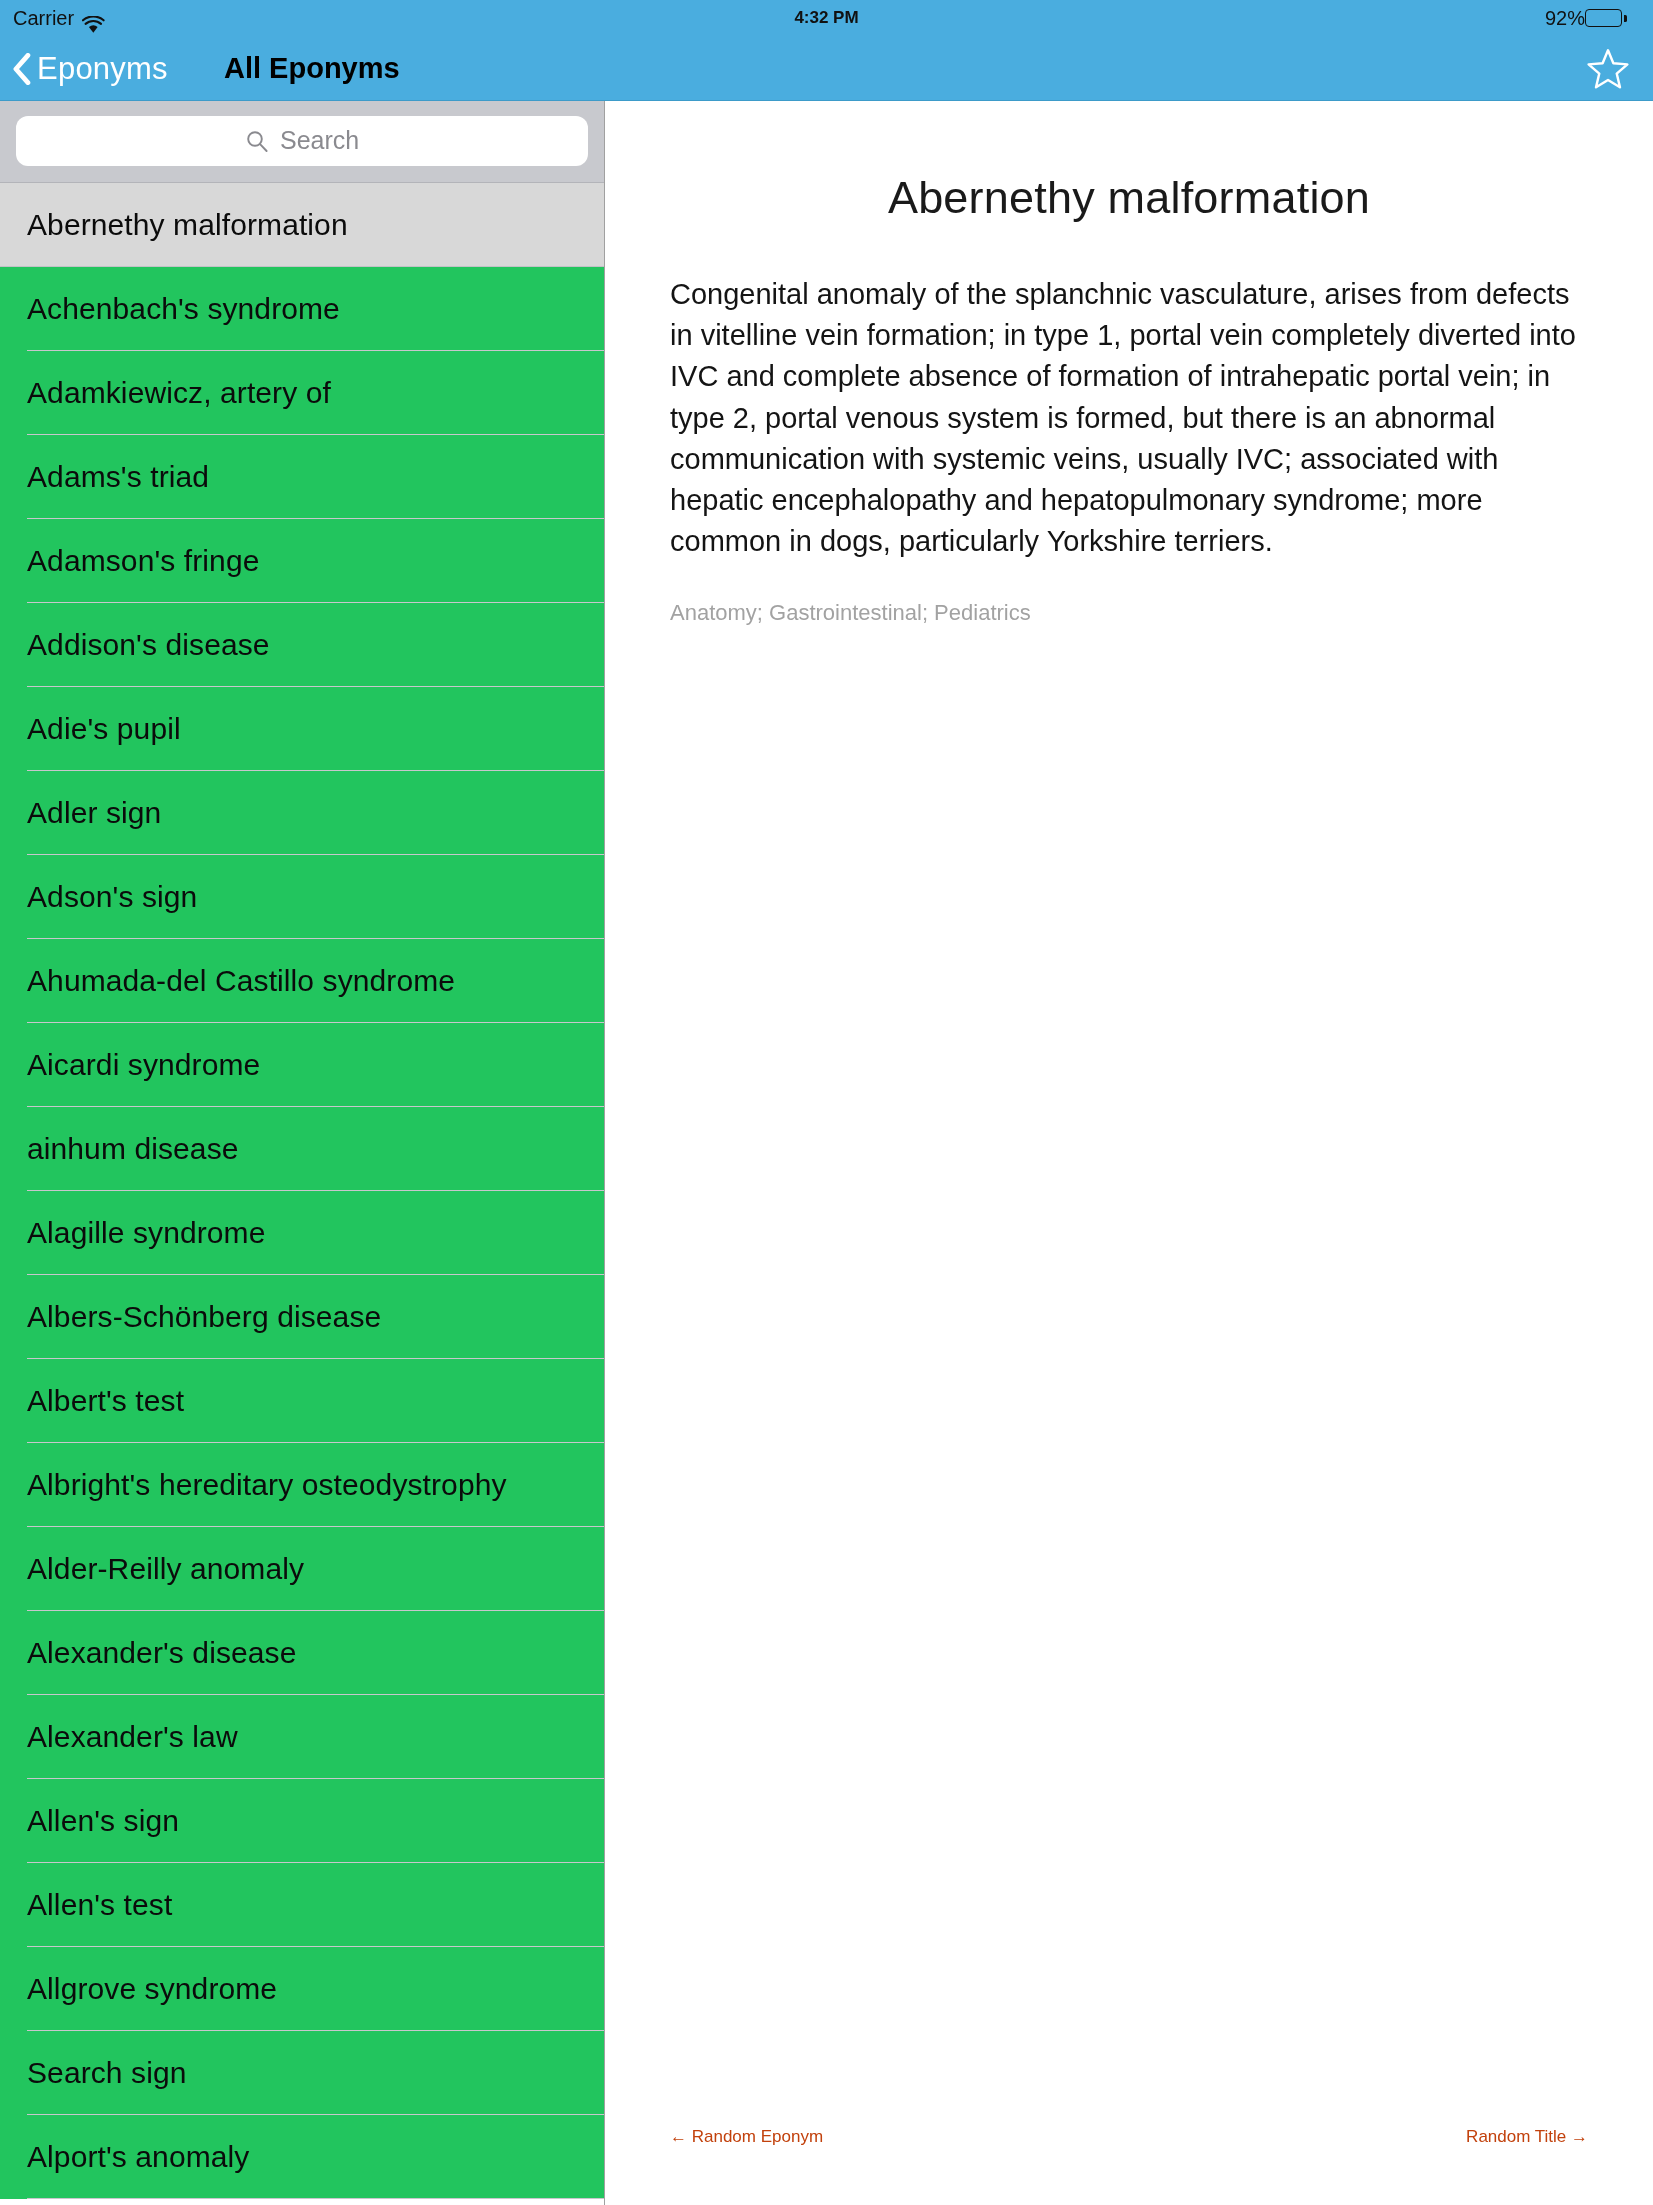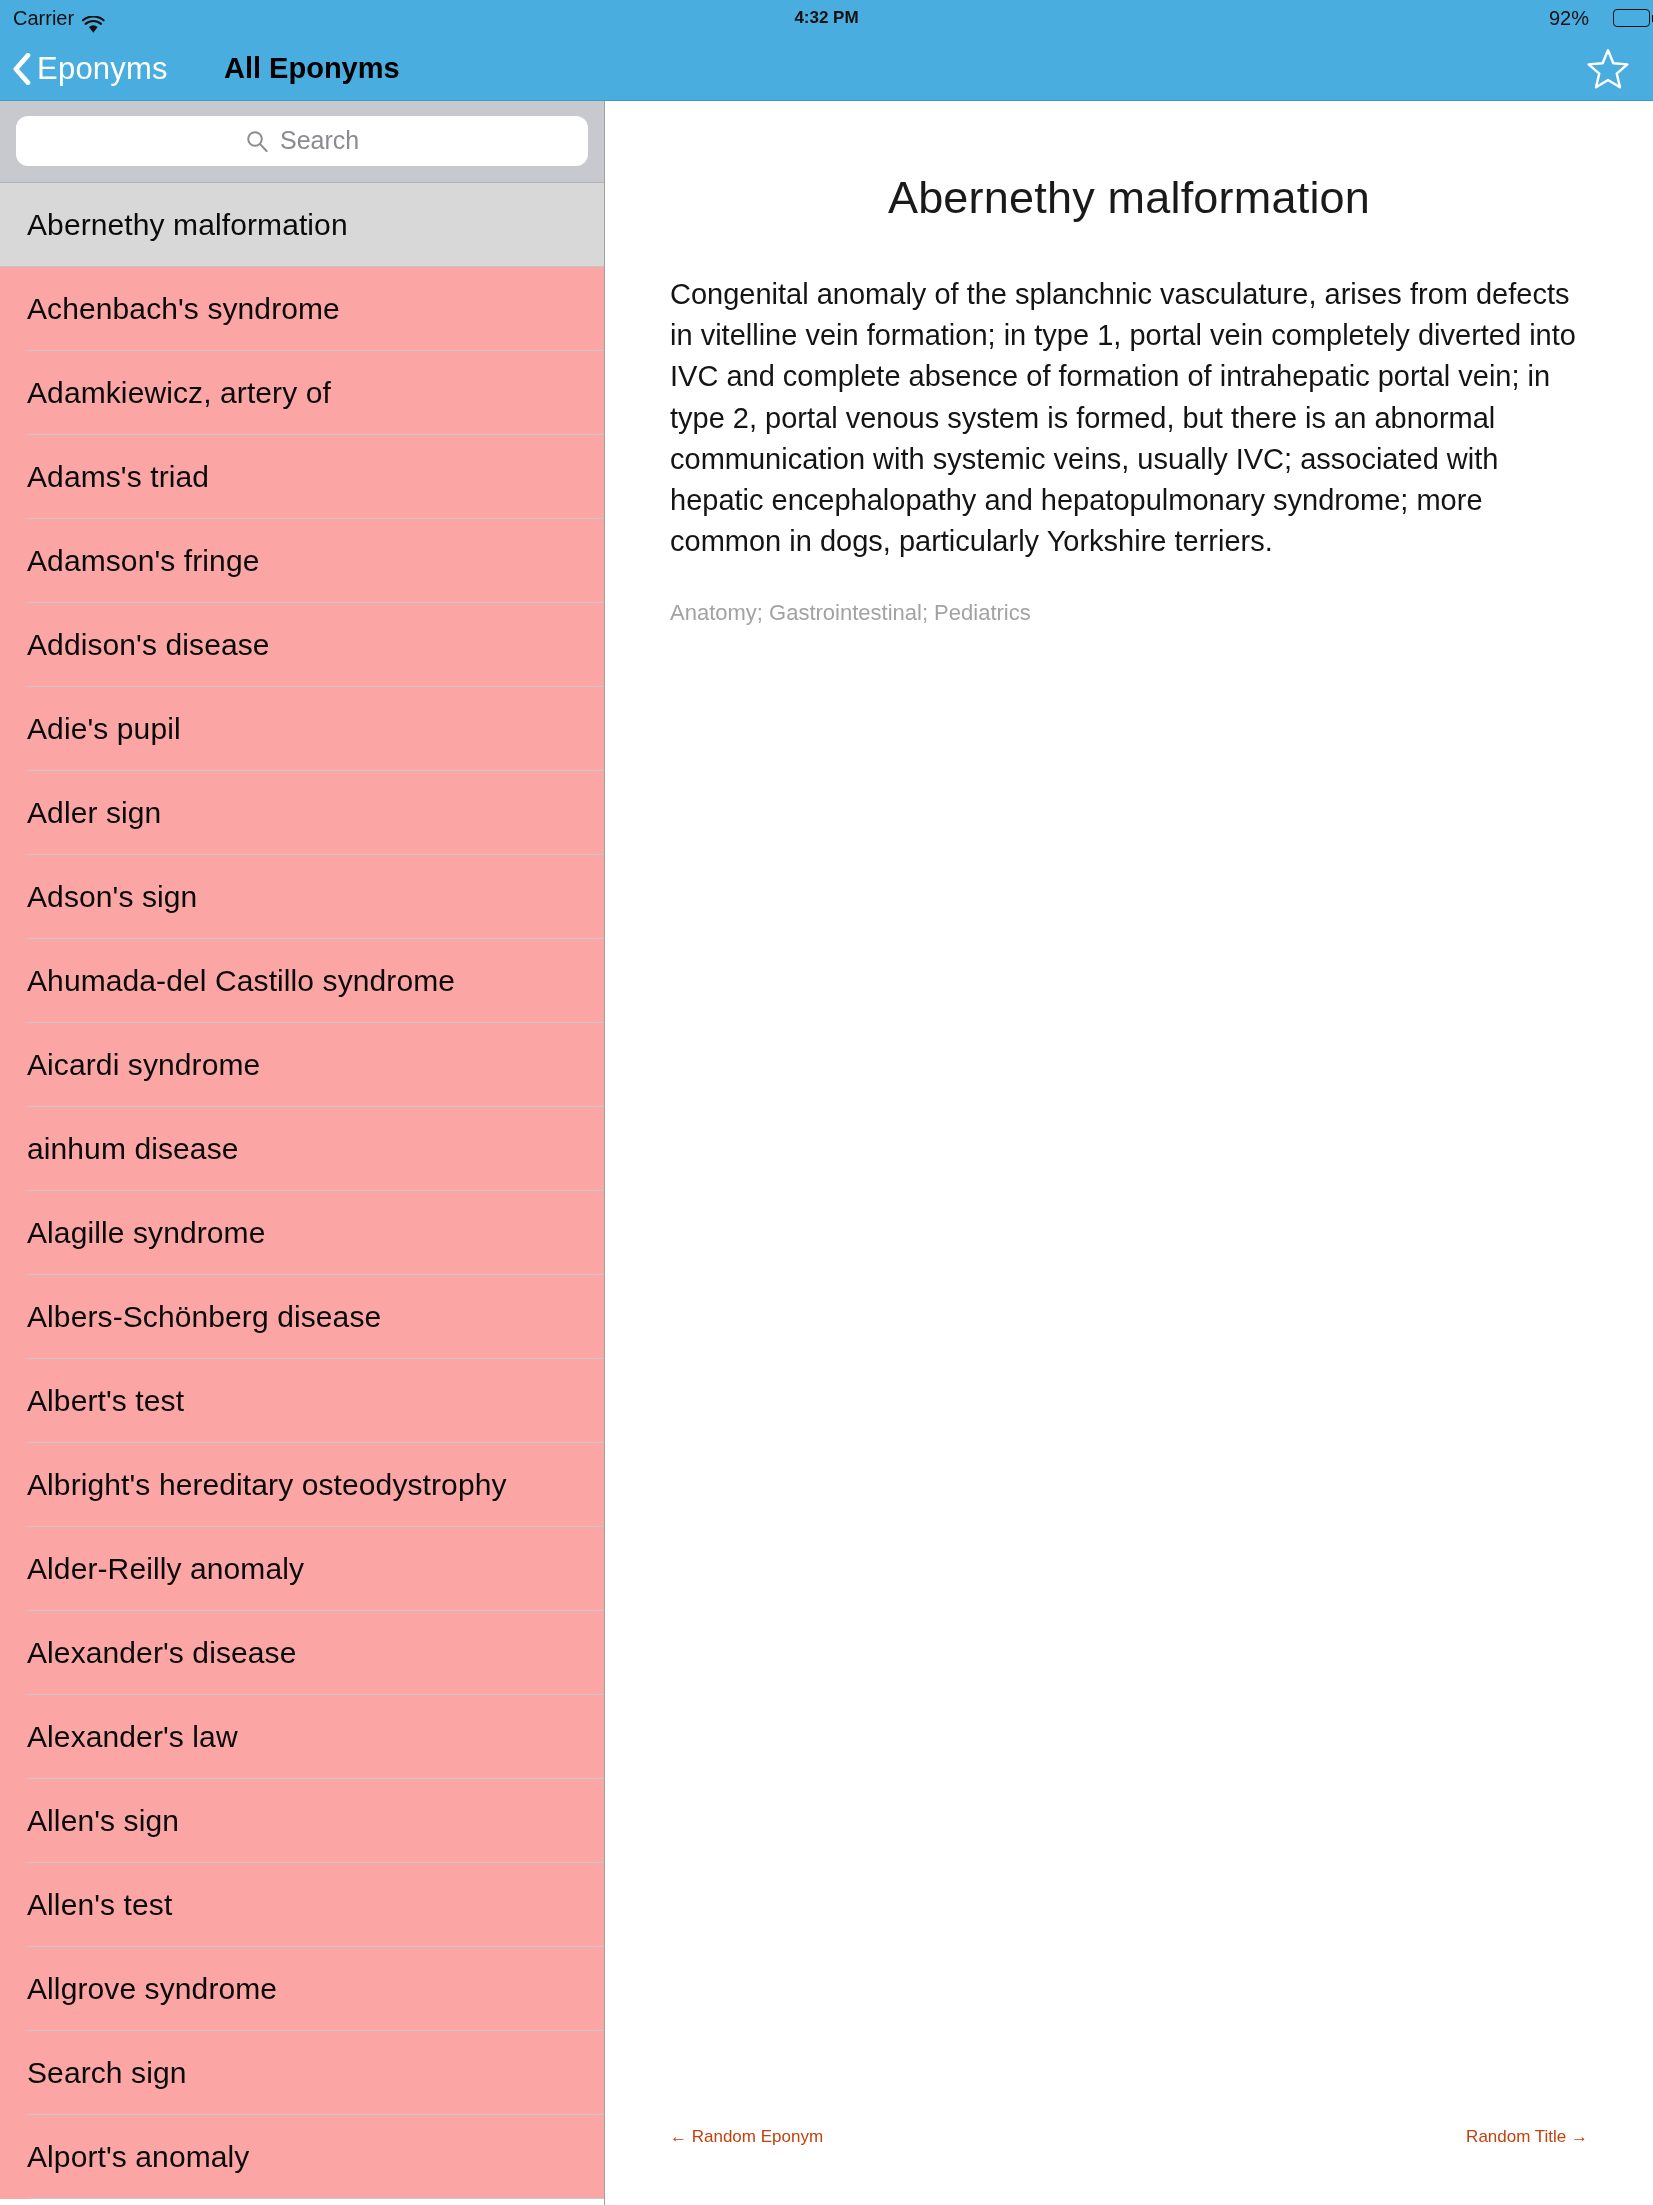--- a/index.html
+++ b/index.html
@@ -46,24 +46,24 @@
     position: absolute;
     left: 0; right: 0; top: 0;
     text-align: center;
     font-size: 17px;
     font-weight: bold;
     color: #111;
     line-height: 36px;
   }
   .status-right {
     position: absolute;
-    right: 3px; top: 0;
-    display: flex;
-    align-items: center;
-    gap: 24px;
+    right: 31px; top: 0;
+    display: flex;
+    align-items: center;
+    gap: 0;
     height: 36px;
   }
   .battery-pct { font-size: 20px; color: #111; }
   .battery-shell {
     position: relative;
     width: 37px; height: 18px;
     border: 1.6px solid #111;
     border-radius: 4px;
     padding: 1.6px;
   }
@@ -170,21 +170,21 @@
     flex: 1 1 auto;
     overflow: hidden;
     background: #ffffff;
   }
   .row {
     position: relative;
     height: 84px;
     display: flex;
     align-items: center;
     padding-left: 27px;
-    background: #fca5a5;
+    background: #22c55e;
     cursor: pointer;
   }
   .row .row-label {
     font-size: 30px;
     color: #0b0b0b;
     letter-spacing: 0.1px;
   }
   .row::after {
     content: "";
     position: absolute;

